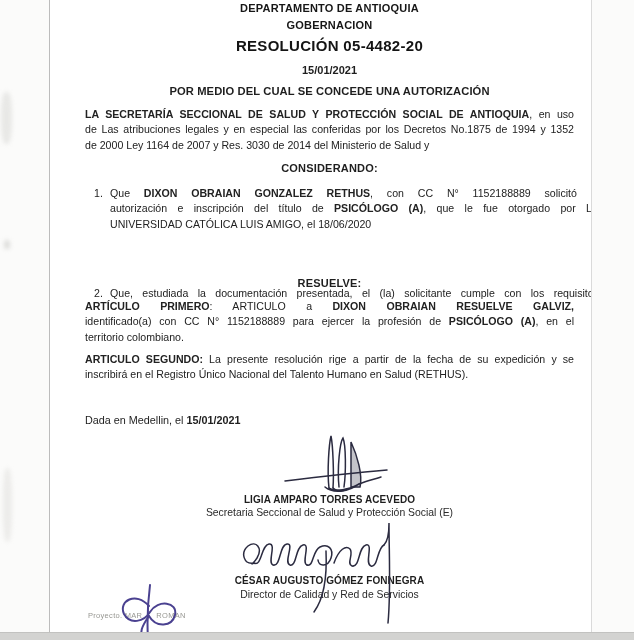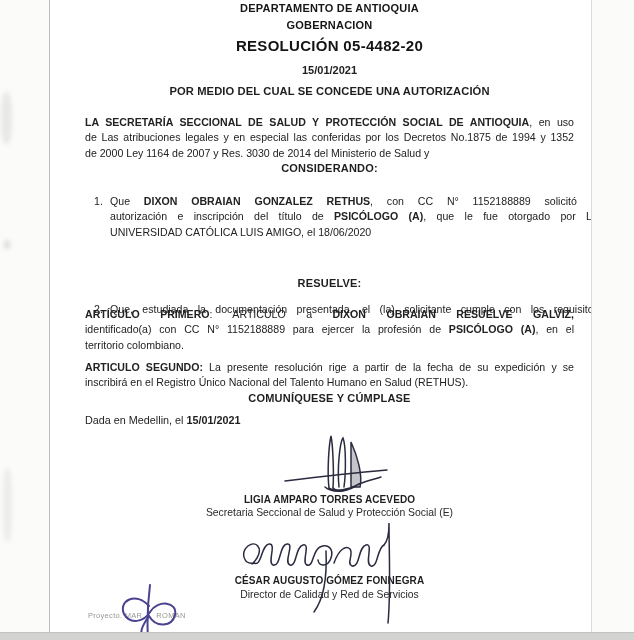--- a/index.html
+++ b/index.html
@@ -18,21 +18,21 @@
     border-right:1px solid #dadada;
     overflow:hidden;
   }
   .blk{position:absolute;left:35px;width:489px;}
   .center{text-align:center;}
   .b{font-weight:bold;}
   .h-line{font-size:11px;font-weight:bold;letter-spacing:.2px;color:#161616;}
   .res-title{font-size:15px;font-weight:bold;letter-spacing:.3px;color:#141414;}
   .h-date{font-size:11px;font-weight:bold;}
   .h-subject{font-size:11.2px;font-weight:bold;letter-spacing:.1px;}
-  .body-txt{font-size:10.6px;line-height:15.4px;color:#222;margin-top:8px;}
+  .body-txt{font-size:10.6px;line-height:15.4px;color:#222;}
   .jl{display:block;text-align:justify;text-align-last:justify;}
   .jl.last{text-align-last:left;}
   .heading{font-size:11px;font-weight:bold;letter-spacing:.2px;}
   .li{position:relative;padding-left:25px;}
   .li .num{position:absolute;left:9px;top:0;}
   .sig-name{font-size:10px;font-weight:bold;letter-spacing:.1px;}
   .sig-title{font-size:10.4px;color:#2a2a2a;}
   .dada{font-size:10.8px;}
   .project-note{
     position:absolute;left:38px;top:611px;
@@ -90,21 +90,20 @@
     <span class="jl"><span class="b">ARTÍCULO PRIMERO</span><span>: ARTICULO a </span><span class="b">DIXON OBRAIAN RESUELVE GALVIZ,</span></span>
     <span class="jl"><span>identificado(a) con CC N° 1152188889 para ejercer la profesión de </span><span class="b">PSICÓLOGO (A)</span><span>, en el</span></span>
     <span class="jl last">territorio colombiano.</span>
   </div>
 
   <div class="blk body-txt" style="top:352px">
     <span class="jl"><span class="b">ARTICULO SEGUNDO:</span><span> La presente resolución rige a partir de la fecha de su expedición y se</span></span>
     <span class="jl last">inscribirá en el Registro Único Nacional del Talento Humano en Salud (RETHUS).</span>
   </div>
 
-  <div class="blk center heading" style="top:392px">COMUNÍQUESE Y CÚMPLASE</div>
 
   <div class="blk dada" style="top:414px">
     <span>Dada en Medellin, el </span><span class="b">15/01/2021</span>
   </div>
 
   <svg class="sig" style="left:233px;top:429px" width="110" height="68" viewBox="0 0 110 68">
     <g fill="none" stroke="#2b2b40" stroke-width="1.5" stroke-linecap="round">
       <path d="M46,59 C44,42 46,15 48,7 C50,17 51,45 50,59"></path>
       <path d="M56,58 C54,38 57,13 60,9 C63,16 63,44 61,58"></path>
       <path d="M68,58 L68,13 C74,26 80,46 77,58 Z" fill="rgba(43,43,64,0.28)"></path>

